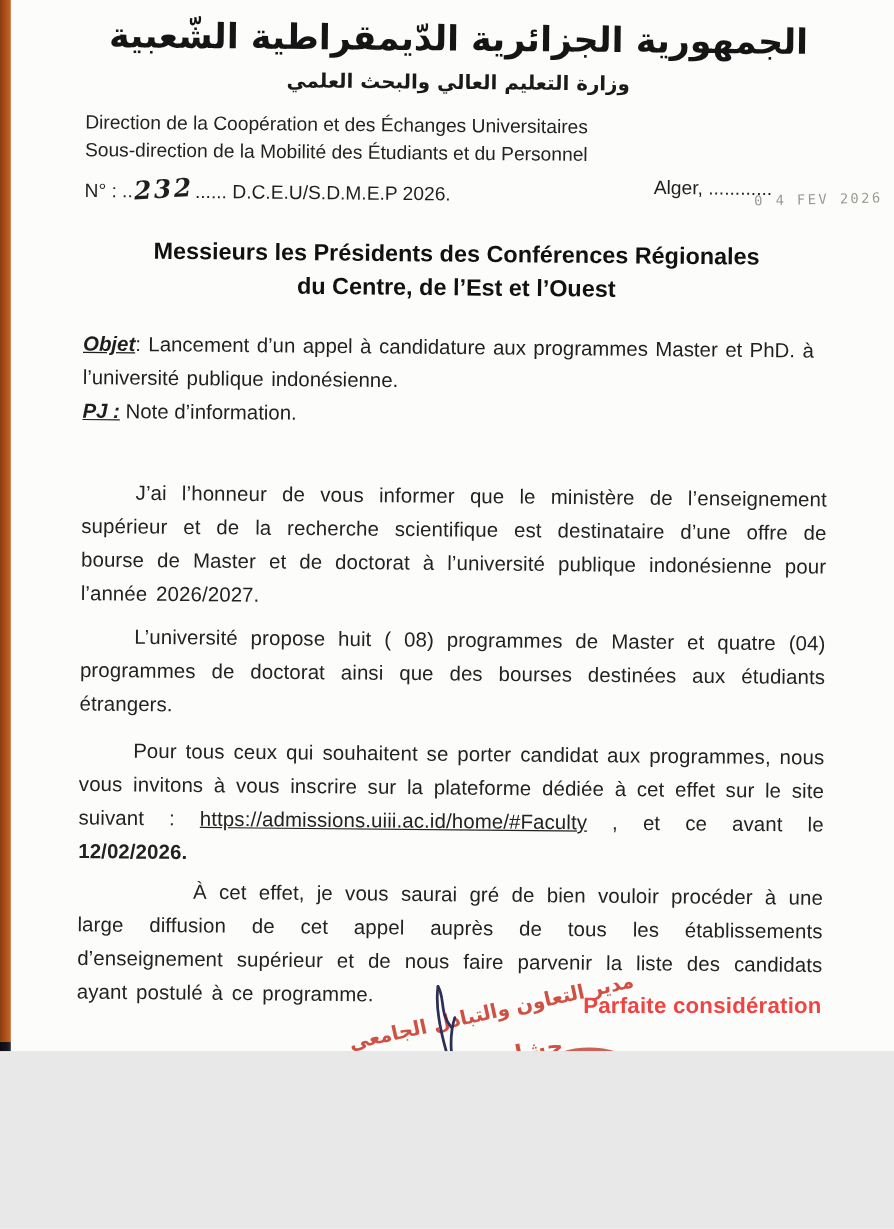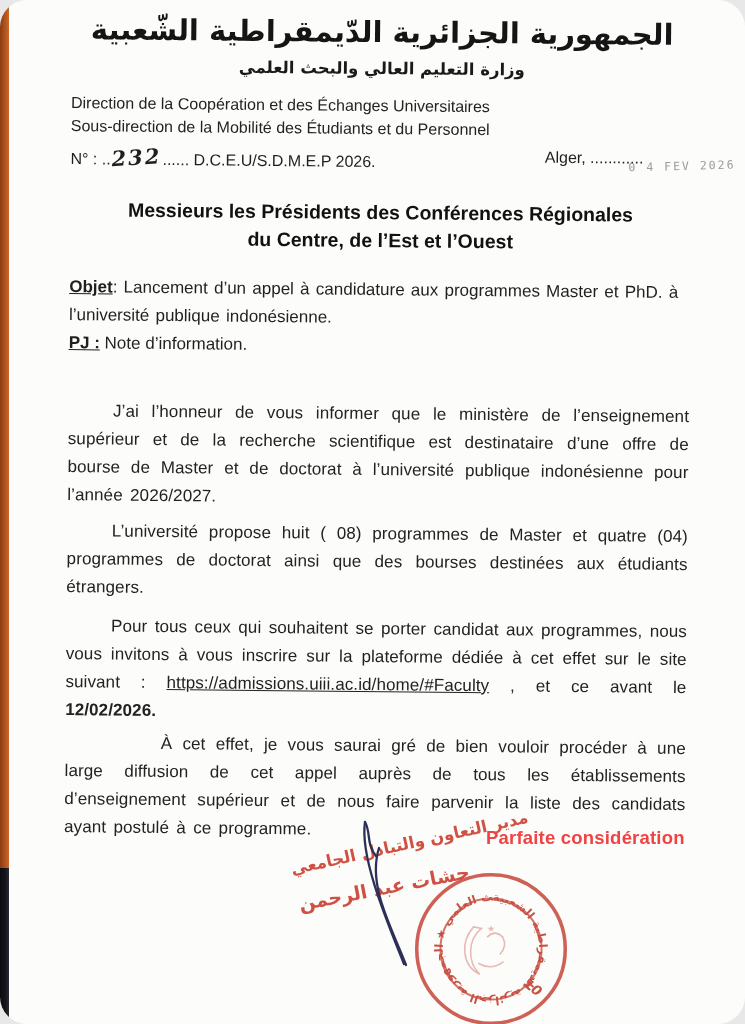--- a/index.html
+++ b/index.html
@@ -2,22 +2,22 @@
 <html lang="fr" style="--stamp_red: #c0392b; --red_text: #cd4334; --signature_ink: #2d3056; --edge_orange: #b0521c; --edge_dark: #15151b; --paper: #fcfcfa; --ink: #1f1f1f;"><head>
 <meta charset="utf-8">
 <style>
   :root{
     --stamp_red:#c0392b; --red_text:#cd4334; --signature_ink:#2d3056;
     --edge_orange:#b0521c; --edge_dark:#15151b; --paper:#fcfcfa; --ink:#1f1f1f;
   }
   html,body{margin:0;padding:0;}
   body{background:#e8e8e8;font-family:"Liberation Sans","DejaVu Sans",sans-serif;}
   .page{
-    position:relative;width:745px;height:1024px;margin:0 auto;
-    background:var(--paper);overflow:hidden;color:var(--ink);border-radius:27px;
+    position:relative;width:745px;height:876px;margin:0 auto;
+    background:var(--paper);overflow:hidden;color:var(--ink);
   }
   
   .edge-strip{position:absolute;left:0;top:0;width:9px;height:1024px;z-index:5;}
   .edge-strip .top{
     position:absolute;left:0;top:0;width:100%;height:868px;
     background:linear-gradient(90deg,#8c3c12,var(--edge_orange) 55%,#c76a2a);
   }
   .edge-strip .bottom{
     position:absolute;left:0;top:868px;width:100%;height:156px;
     background:linear-gradient(90deg,#0b0b10,var(--edge_dark) 60%,#2a2a33);
@@ -44,21 +44,21 @@
   }
   .ref-right{position:relative;white-space:nowrap;padding-right:48px;}
   .date-stamp{
     position:absolute;left:84px;top:9px;
     font-family:"DejaVu Sans Mono",monospace;font-size:11.5px;color:#8b8b85;
     letter-spacing:2px;transform:rotate(-2deg);opacity:.85;white-space:nowrap;
   }
   .addressee{margin-top:26px;text-align:center;font-weight:700;font-size:19.5px;line-height:28px;color:#111;}
   .subject{margin:22px 0 0 0;font-size:17px;line-height:28px;word-spacing:1.5px;}
   .pj-line{margin:0;font-size:17px;line-height:28px;}
-  .bu{font-weight:700;text-decoration:underline;}
+  .bu{font-weight:700;text-decoration:underline;font-style:italic;}
   .para{
     margin:0;text-align:justify;font-size:17px;line-height:28px;
     word-spacing:2.5px;letter-spacing:.1px;text-indent:45px;color:#222;
   }
   .p1{margin-top:40px;}
   .p2{margin-top:8px;}
   .p3{margin-top:11px;}
   .p4{margin-top:5px;text-indent:96px;}
   .link{text-decoration:underline;color:inherit;}
   .b{font-weight:700;}

